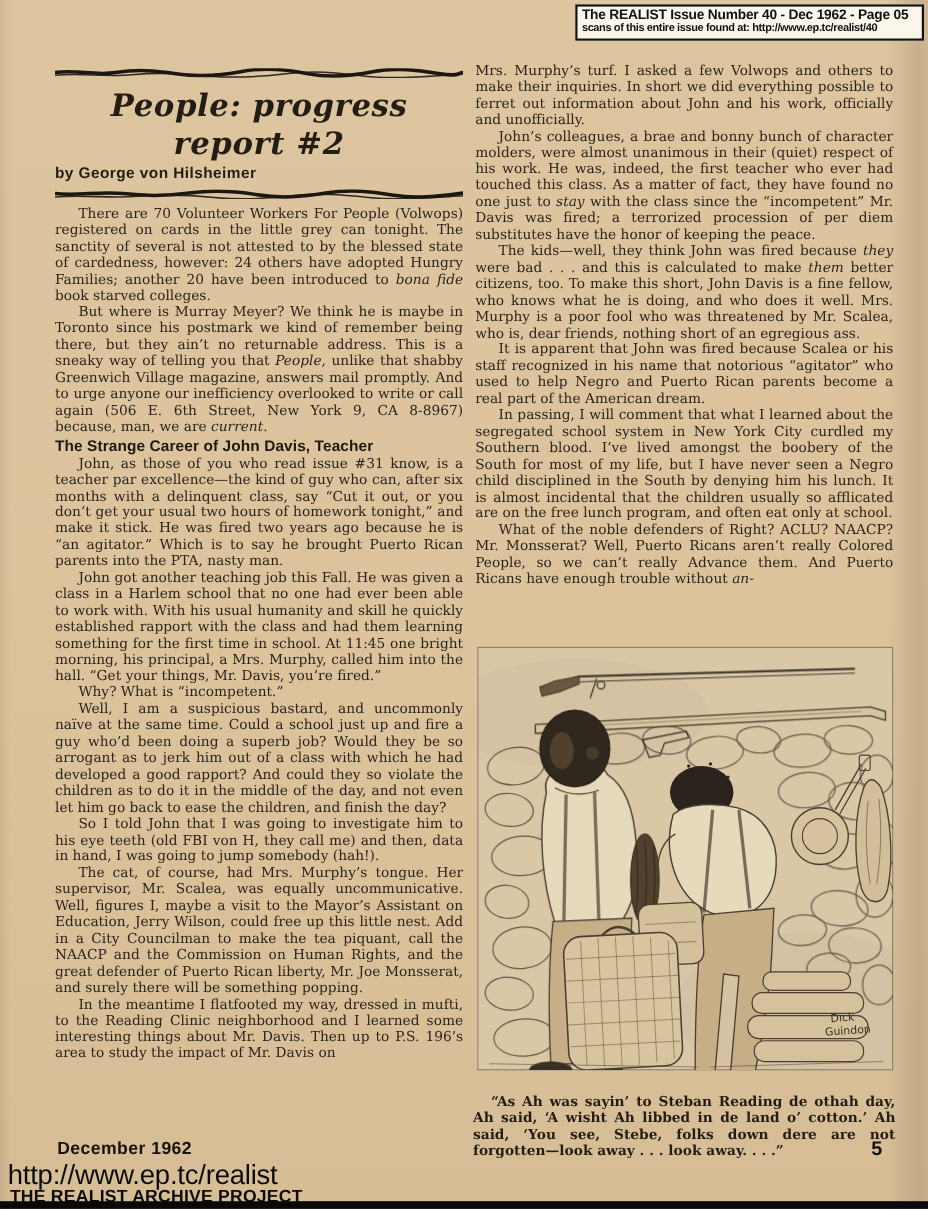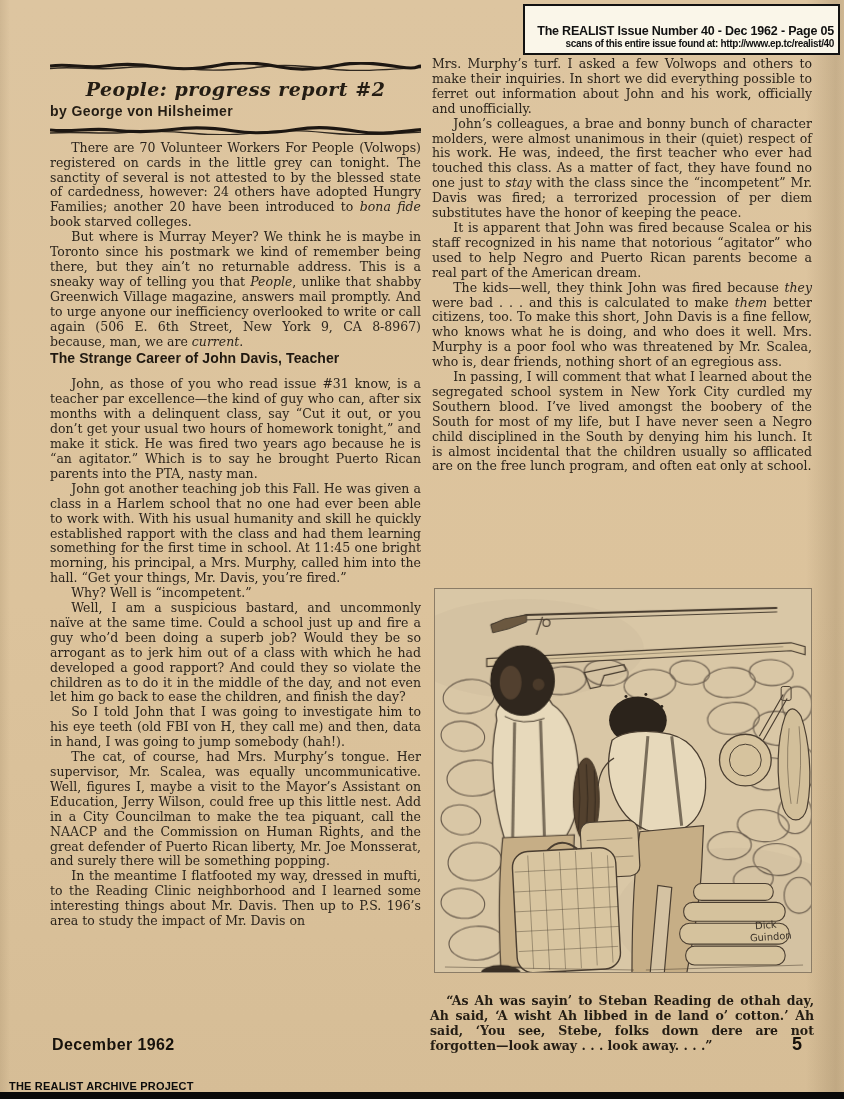--- a/index.html
+++ b/index.html
@@ -8,44 +8,44 @@
     position:relative;width:844px;height:1099px;box-sizing:border-box;
     background:
       linear-gradient(90deg, rgba(80,60,30,.10) 0, rgba(80,60,30,0) 10px, rgba(80,60,30,0) 806px, rgba(80,60,30,.16) 836px, rgba(80,60,30,.10) 100%),
       linear-gradient(180deg, #ddc5a0 0%, #dcc39c 55%, #d6bd96 100%);
     font-family:"DejaVu Serif", serif;
     color:#2b241c;
   }
   
   .header-box{
     position:absolute;left:523px;top:4px;width:317px;box-sizing:border-box;
-    background:#faf6e9;border:2px solid #121212;text-align:right;
+    background:#faf6e9;border:2px solid #121212;text-align:left;
     font-family:"Liberation Sans", sans-serif;color:#111;
-    padding:18px 4px 4px;
+    padding:0 4px 4px;
   }
   .header-box .l1{font-size:12.5px;font-weight:bold;letter-spacing:-0.2px;white-space:nowrap;}
   .header-box .l2{font-size:10px;font-weight:600;letter-spacing:-0.35px;white-space:nowrap;}
   
   .col-left{position:absolute;left:50px;top:62px;width:371px;}
   .col-right{position:absolute;left:432px;top:57px;width:380px;}
   .rule{display:block;width:100%;height:9px;}
   h1.title{
     font-family:"DejaVu Serif", serif;font-style:italic;font-weight:bold;
-    font-size:19px;line-height:1.25;text-align:center;margin:7px 4px 1px;color:#241d14;
+    font-size:28px;line-height:1.25;text-align:center;margin:7px 4px 1px;color:#241d14;
     letter-spacing:.5px;
   }
   .byline{
     font-family:"Liberation Sans", sans-serif;font-weight:bold;font-size:14px;
     margin:1px 0 7px;color:#241d14;letter-spacing:.4px;
   }
   p.body{font-size:12.5px;line-height:14.9px;text-align:justify;margin:0;text-indent:1.7em;hyphens:auto;}
   p.body.noindent{text-indent:0;}
   h2.subhead{
     font-family:"Liberation Sans", sans-serif;font-size:14px;font-weight:bold;
-    margin:1px 0 11px;color:#1f1810;letter-spacing:.1px;
+    margin:1px 0 1px;color:#1f1810;letter-spacing:.1px;
   }
   .masthead{margin-bottom:6px;}
   
   .cartoon{
     position:absolute;left:434px;top:588px;width:378px;height:385px;box-sizing:border-box;
     border:1px solid rgba(74,62,49,.55);background:#d9c7a6;
   }
   .cartoon svg{display:block;width:100%;height:100%;}
   .caption{
     position:absolute;left:430px;top:980px;width:384px;
@@ -61,21 +61,21 @@
     position:absolute;left:792px;top:1034px;
     font-family:"Liberation Sans", sans-serif;font-weight:bold;font-size:18px;color:#17120c;
   }
   .archive-url{
     position:absolute;left:7px;top:1054px;
     font-family:"Liberation Sans", sans-serif;font-size:25px;font-weight:500;color:#0c0c0c;
     letter-spacing:-0.2px;
   }
   .archive-project{
     position:absolute;left:9px;top:1080px;
-    font-family:"Liberation Sans", sans-serif;font-size:11px;font-weight:bold;color:#0c0c0c;
+    font-family:"Liberation Sans", sans-serif;font-size:16px;font-weight:bold;color:#0c0c0c;
     letter-spacing:.2px;
     text-align:right;
   }
   .bottom-bar{position:absolute;left:0;bottom:0;width:844px;height:7px;background:#090909;}
 </style>
 </head>
 <body>
 
 <div class="page">
 
@@ -96,33 +96,34 @@
       <svg class="rule" viewBox="0 0 371 9" preserveAspectRatio="none">
         <path d="M0,4 C22,6.5 40,1.5 62,4 S100,6.5 122,3.5 S162,1.5 184,5 S224,7 246,3.5 S286,2 308,5.5 S350,6 371,3.5" fill="none" stroke="#1d1712" stroke-width="3.2"></path>
         <path d="M0,7 C28,5 50,8.5 75,6.5 S120,5 145,7.5 S190,8.5 215,6 S260,5 285,7.5 S335,8 371,6" fill="none" stroke="#1d1712" stroke-width="1.4" opacity=".9"></path>
       </svg>
     </div>
     <p class="body">There are 70 Volunteer Workers For People (Volwops) registered on cards in the little grey can tonight. The sanctity of several is not attested to by the blessed state of cardedness, however: 24 others have adopted Hungry Families; another 20 have been introduced to <i>bona fide</i> book starved colleges.</p>
     <p class="body">But where is Murray Meyer? We think he is maybe in Toronto since his postmark we kind of remember being there, but they ain’t no returnable address. This is a sneaky way of telling you that <i>People</i>, unlike that shabby Greenwich Village magazine, answers mail promptly. And to urge anyone our inefficiency overlooked to write or call again (506 E. 6th Street, New York 9, CA 8-8967) because, man, we are <i>current</i>.</p>
     <h2 class="subhead">The Strange Career of John Davis, Teacher</h2>
     <p class="body">John, as those of you who read issue #31 know, is a teacher par excellence—the kind of guy who can, after six months with a delinquent class, say “Cut it out, or you don’t get your usual two hours of homework tonight,” and make it stick. He was fired two years ago because he is “an agitator.” Which is to say he brought Puerto Rican parents into the PTA, nasty man.</p>
     <p class="body">John got another teaching job this Fall. He was given a class in a Harlem school that no one had ever been able to work with. With his usual humanity and skill he quickly established rapport with the class and had them learning something for the first time in school. At 11:45 one bright morning, his principal, a Mrs. Murphy, called him into the hall. “Get your things, Mr. Davis, you’re fired.”</p>
-    <p class="body">Why? Well is “incompetent.”</p>
+    <p class="body">Why? What is “incompetent.”</p>
     <p class="body">Well, I am a suspicious bastard, and uncommonly naïve at the same time. Could a school just up and fire a guy who’d been doing a superb job? Would they be so arrogant as to jerk him out of a class with which he had developed a good rapport? And could they so violate the children as to do it in the middle of the day, and not even let him go back to ease the children, and finish the day?</p>
     <p class="body">So I told John that I was going to investigate him to his eye teeth (old FBI von H, they call me) and then, data in hand, I was going to jump somebody (hah!).</p>
     <p class="body">The cat, of course, had Mrs. Murphy’s tongue. Her supervisor, Mr. Scalea, was equally uncommunicative. Well, figures I, maybe a visit to the Mayor’s Assistant on Education, Jerry Wilson, could free up this little nest. Add in a City Councilman to make the tea piquant, call the NAACP and the Commission on Human Rights, and the great defender of Puerto Rican liberty, Mr. Joe Monsserat, and surely there will be something popping.</p>
     <p class="body">In the meantime I flatfooted my way, dressed in mufti, to the Reading Clinic neighborhood and I learned some interesting things about Mr. Davis. Then up to P.S. 196’s area to study the impact of Mr. Davis on</p>
   </div>
 
   <div class="col-right">
     <p class="body noindent">Mrs. Murphy’s turf. I asked a few Volwops and others to make their inquiries. In short we did everything possible to ferret out information about John and his work, officially and unofficially.</p>
     <p class="body">John’s colleagues, a brae and bonny bunch of character molders, were almost unanimous in their (quiet) respect of his work. He was, indeed, the first teacher who ever had touched this class. As a matter of fact, they have found no one just to <i>stay</i> with the class since the “incompetent” Mr. Davis was fired; a terrorized procession of per diem substitutes have the honor of keeping the peace.</p>
+    <p class="body">The kids—well, they think John was fired because <i>they</i> were bad . . . and this is calculated to make <i>them</i> better citizens, too. To make this short, John Davis is a fine fellow, who knows what he is doing, and who does it well. Mrs. Murphy is a poor fool who was threatened by Mr. Scalea, who is, dear friends, nothing short of an egregious ass.</p>
     <p class="body">It is apparent that John was fired because Scalea or his staff recognized in his name that notorious “agitator” who used to help Negro and Puerto Rican parents become a real part of the American dream.</p>
-    <p class="body">The kids—well, they think John was fired because <i>they</i> were bad . . . and this is calculated to make <i>them</i> better citizens, too. To make this short, John Davis is a fine fellow, who knows what he is doing, and who does it well. Mrs. Murphy is a poor fool who was threatened by Mr. Scalea, who is, dear friends, nothing short of an egregious ass.</p>
     <p class="body">In passing, I will comment that what I learned about the segregated school system in New York City curdled my Southern blood. I’ve lived amongst the boobery of the South for most of my life, but I have never seen a Negro child disciplined in the South by denying him his lunch. It is almost incidental that the children usually so afflicated are on the free lunch program, and often eat only at school.</p>
+    <p class="body">What of the noble defenders of Right? ACLU? NAACP? Mr. Monsserat? Well, Puerto Ricans aren’t really Colored People, so we can’t really Advance them. And Puerto Ricans have enough trouble without <i>an-</i></p>
   </div>
 
   <div class="cartoon">
     <svg viewBox="0 0 378 385" preserveAspectRatio="none">
       <rect x="0" y="0" width="378" height="385" fill="#d9c7a6"></rect>
       <ellipse cx="90" cy="60" rx="120" ry="50" fill="#8a765a" opacity="0.05"></ellipse>
       <ellipse cx="300" cy="330" rx="120" ry="70" fill="#8a765a" opacity="0.05"></ellipse>
 
       <g stroke="#51453a" stroke-width="1.1" fill="none" opacity=".85">
         <ellipse cx="34" cy="108" rx="26" ry="17" transform="rotate(-8 34 108)"></ellipse>
@@ -232,16 +233,17 @@
         <text x="316" y="354">Guindon</text>
       </g>
     </svg>
   </div>
 
   <p class="caption">“As Ah was sayin’ to Steban Reading de othah day, Ah said, ‘A wisht Ah libbed in de land o’ cotton.’ Ah said, ‘You see, Stebe, folks down dere are not forgotten—look away . . . look away. . . .”</p>
 
   <div class="issue-date">December 1962</div>
   <div class="page-num">5</div>
 
+  <div class="archive-url">http://www.ep.tc/realist</div>
   <div class="archive-project">THE REALIST ARCHIVE PROJECT</div>
   <div class="bottom-bar"></div>
 
 </div>
 
 </body></html>

